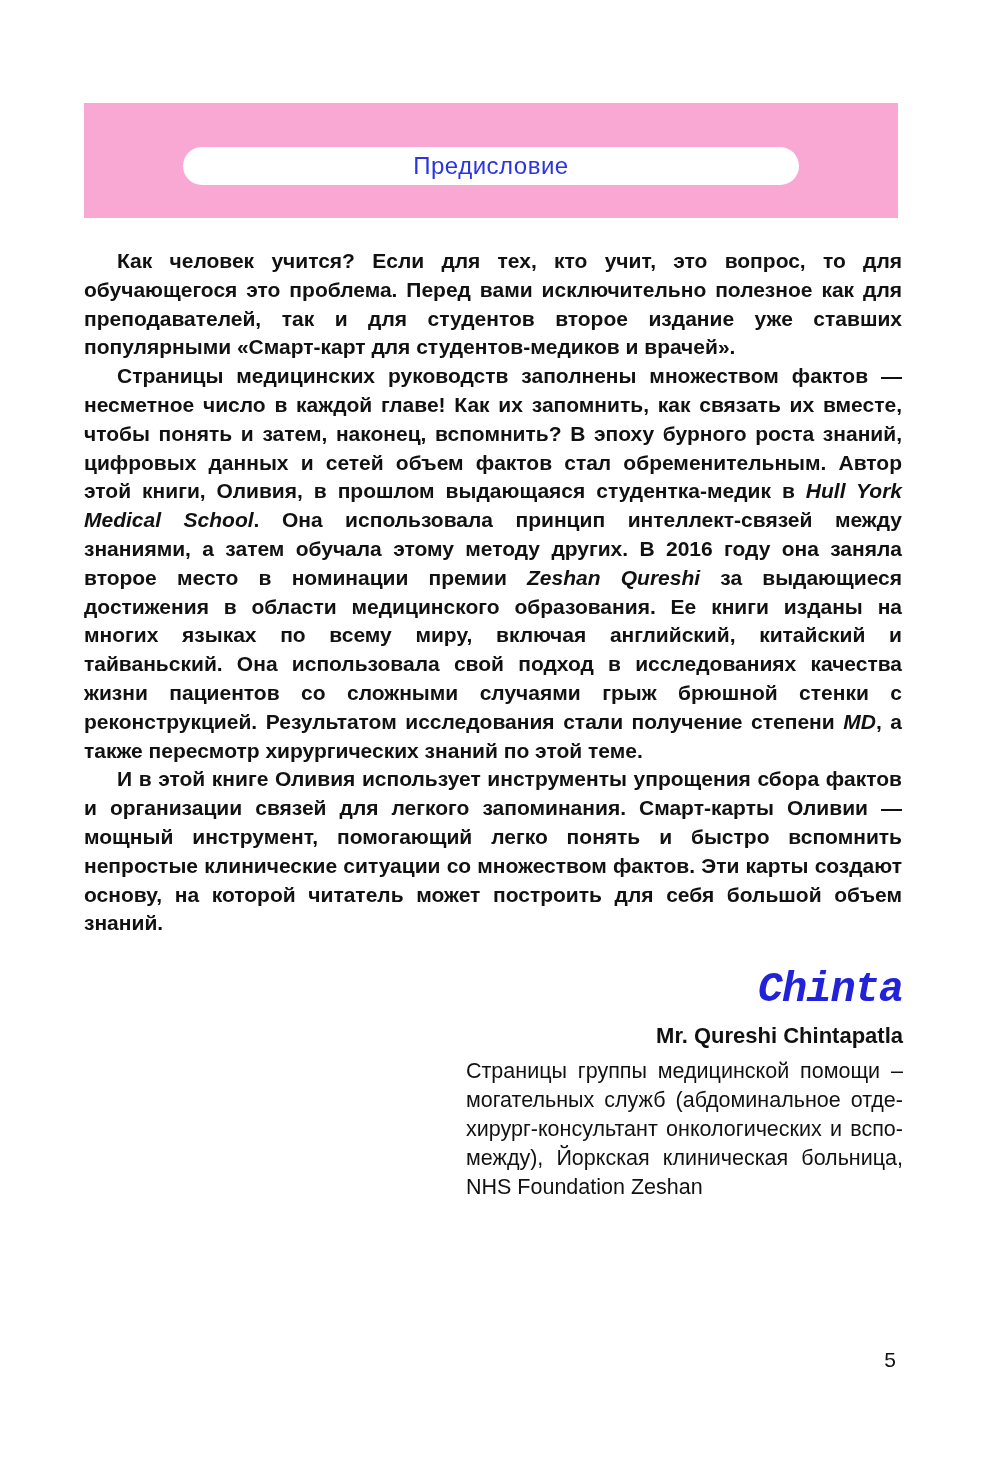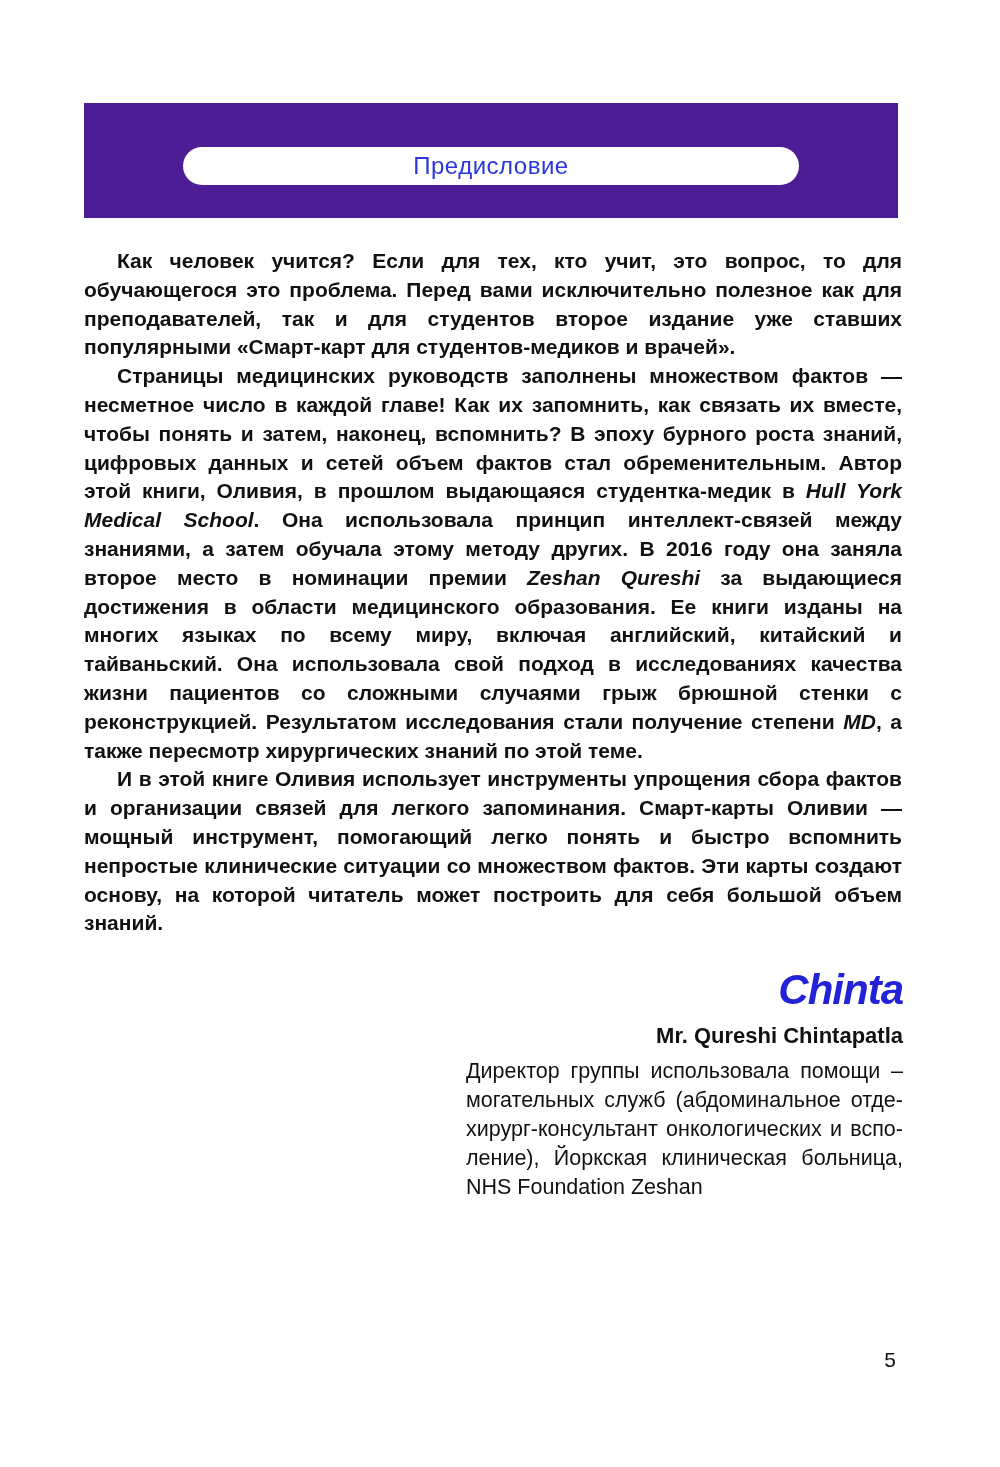--- a/index.html
+++ b/index.html
@@ -57,21 +57,21 @@
   }
   .para .it { font-style: italic; }
   .sig-block {
     position: absolute;
     left: 466px;
     top: 966px;
     width: 437px;
   }
   .signature {
     text-align: right;
-    font-family: Liberation Sans, sans-serif;
+    font-family: Liberation Mono, monospace;
     font-style: italic;
     font-weight: bold;
     font-size: 42px;
     line-height: 1.15;
     color: #2222d8;
     letter-spacing: -1px;
   }
   .author-name {
     margin-top: 8px;
     text-align: right;
@@ -92,39 +92,39 @@
     right: 104px;
     font-size: 21px;
     line-height: 26px;
   }
 </style>
 </head>
 <body>
 
 <div class="page">
 
-  <div class="banner" style="background-color: #4c1d95;">
+  <div class="banner" style="background-color: #f9a8d4;">
     <div class="pill">
       <span class="chapter-title" style="color: rgb(42, 53, 224);">Предисловие</span>
     </div>
   </div>
 
   <div class="content">
     <p class="para"><span>Как человек учится? Если для тех, кто учит, это вопрос, то для обучающегося это проблема. Перед вами исключительно полезное как для преподавателей, так и для студентов второе издание уже ставших популярными «Смарт-карт для студентов-медиков и врачей».</span></p>
     <p class="para"><span>Страницы медицинских руководств заполнены множеством фактов — несметное число в каждой главе! Как их запомнить, как связать их вместе, чтобы понять и затем, наконец, вспомнить? В эпоху бурного роста знаний, цифровых данных и сетей объем фактов стал обременительным. Автор этой книги, Оливия, в прошлом выдающаяся студентка-медик в </span><span class="it">Hull York Medical School</span><span>. Она использовала принцип интеллект-связей между знаниями, а затем обучала этому методу других. В 2016 году она заняла второе место в номинации премии </span><span class="it">Zeshan Qureshi</span><span> за выдающиеся достижения в области медицинского образования. Ее книги изданы на многих языках по всему миру, включая английский, китайский и тайваньский. Она использовала свой подход в исследованиях качества жизни пациентов со сложными случаями грыж брюшной стенки с реконструкцией. Результатом исследования стали получение степени </span><span class="it">MD</span><span>, а также пересмотр хирургических знаний по этой теме.</span></p>
     <p class="para"><span>И в этой книге Оливия использует инструменты упрощения сбора фактов и организации связей для легкого запоминания. Смарт-карты Оливии — мощный инструмент, помогающий легко понять и быстро вспомнить непростые клинические ситуации со множеством фактов. Эти карты создают основу, на которой читатель может построить для себя большой объем знаний.</span></p>
   </div>
 
   <div class="sig-block">
     <div class="signature" style="color: rgb(34, 34, 216);">Chinta</div>
     <div class="author-name">Mr. Qureshi Chintapatla</div>
     <div class="affiliation">
-      <div class="aff-line">Директор группы использовала помощи –</div>
+      <div class="aff-line">Страницы группы медицинской помощи –</div>
       <div class="aff-line">могательных служб (абдоминальное отде-</div>
       <div class="aff-line">хирург-консультант онкологических и вспо-</div>
-      <div class="aff-line">ление), Йоркская клиническая больница,</div>
+      <div class="aff-line">между), Йоркская клиническая больница,</div>
       <div class="aff-line last">NHS Foundation Zeshan</div>
     </div>
   </div>
 
   <div class="page-number">5</div>
 
 </div>
 
 </body></html>

